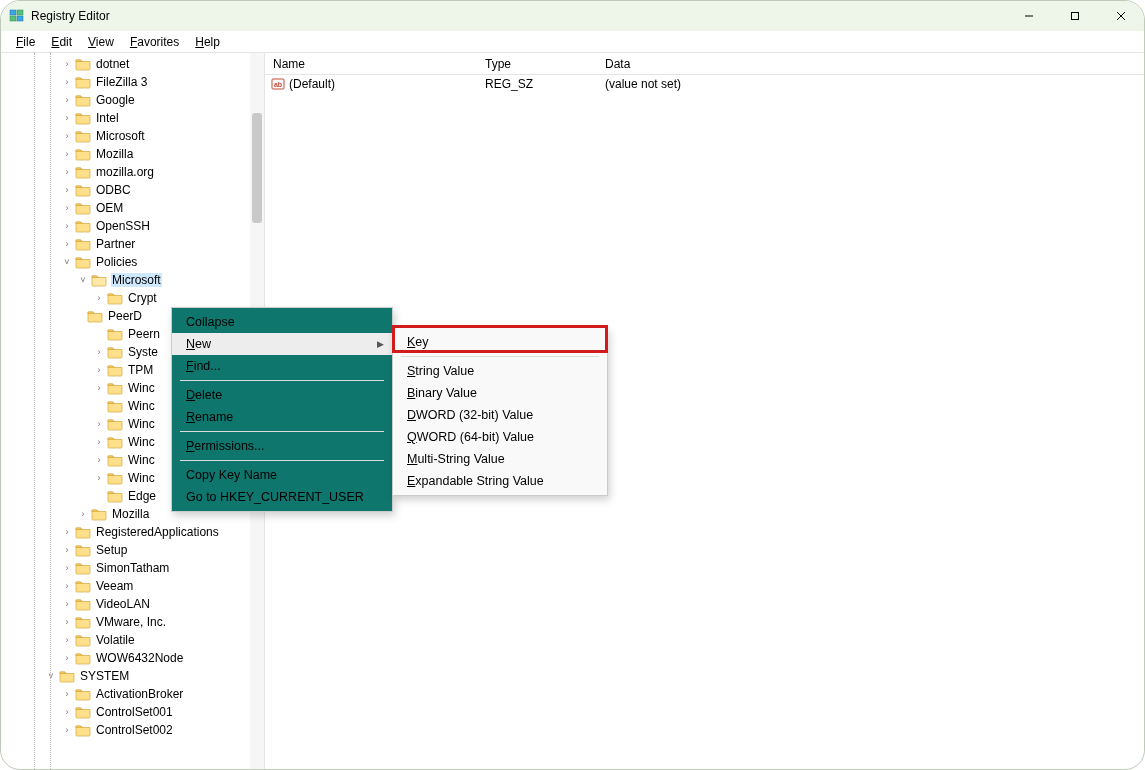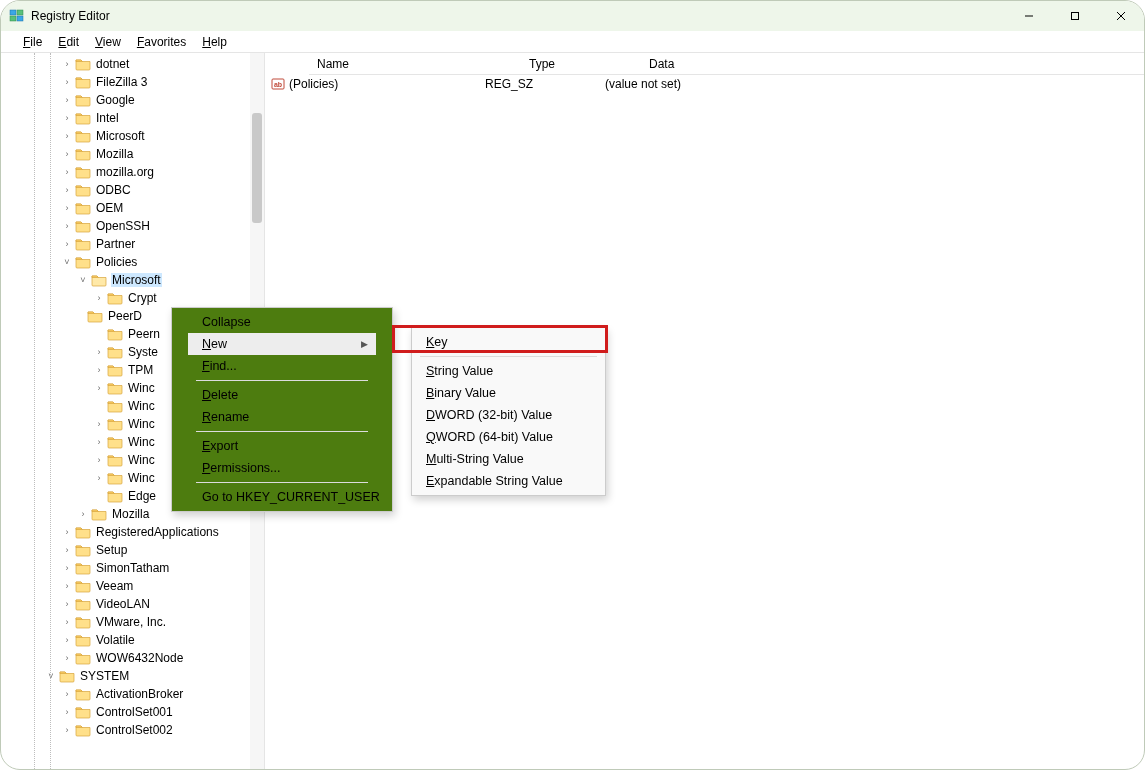--- a/index.html
+++ b/index.html
@@ -48,21 +48,21 @@
     display: flex;
     align-items: center;
     justify-content: center;
     font-size: 12px;
   }
   
   .menubar {
     height: 22px;
     display: flex;
     align-items: center;
-    padding-left: 14px;
+    padding-left: 7px;
     border-bottom: 1px solid #e5e5e5;
     background: #fff;
   }
   .menubar .menu-item {
     padding: 2px 8px;
     font-size: 12px;
   }
   .underline-first::first-letter { text-decoration: underline; }
   
   .addressbar {
@@ -141,45 +141,44 @@
     flex: 1;
     display: flex;
     flex-direction: column;
   }
   .list-header {
     display: flex;
     height: 22px;
     border-bottom: 1px solid #e5e5e5;
     align-items: center;
     font-size: 12px;
-    margin-left: 44px;
   }
   .col-name { width: 220px; padding-left: 8px; }
   .col-type { width: 120px; }
   .col-data { flex: 1; }
   .list-body { flex: 1; }
   .list-row {
     display: flex;
     height: 18px;
     align-items: center;
     font-size: 12px;
   }
   .list-row .val-icon {
     width: 14px; height: 14px;
     margin-left: 6px;
     margin-right: 4px;
     display: inline-flex;
   }
   
   .context-menu {
     position: absolute;
-    background: #4d7c0f;
+    background: #0f766e;
     border: 1px solid #cccccc;
     box-shadow: 2px 4px 8px rgba(0,0,0,0.18);
-    padding: 3px 16px;
+    padding: 3px 0;
     z-index: 50;
     font-size: 12.5px;
   }
   .ctx-item {
     height: 22px;
     display: flex;
     align-items: center;
     padding: 0 24px 0 14px;
     position: relative;
     white-space: nowrap;
@@ -663,21 +662,21 @@
         <div class="col-data">Data</div>
       </div>
       <div class="list-body">
         <div class="list-row">
           <span class="val-icon">
             <svg viewBox="0 0 14 14" width="14" height="14">
               <rect x="1" y="2" width="12" height="10" rx="1" fill="#fff" stroke="#c04a3a" stroke-width="1"></rect>
               <text x="7" y="10" text-anchor="middle" font-size="7" fill="#c04a3a" font-family="Arial" font-weight="bold">ab</text>
             </svg>
           </span>
-          <div style="width:196px;">(Policies)</div>
+          <div style="width:196px;">(Default)</div>
           <div class="col-type">REG_SZ</div>
           <div class="col-data">(value not set)</div>
         </div>
       </div>
     </div>
   </div>
 
   <div class="context-menu" id="ctx" style="left:170px; top:306px; width:222px;">
       <div class="ctx-item">
         <span>Collapse</span>
@@ -691,32 +690,32 @@
       </div>
       <div class="ctx-sep"></div>
       <div class="ctx-item">
         <span><span class="u">D</span>elete</span>
       </div>
       <div class="ctx-item">
         <span><span class="u">R</span>ename</span>
       </div>
       <div class="ctx-sep"></div>
       <div class="ctx-item">
-        <span><span class="u">E</span>xport</span>
-      </div>
-      <div class="ctx-item">
         <span><span class="u">P</span>ermissions...</span>
       </div>
       <div class="ctx-sep"></div>
       <div class="ctx-item">
+        <span>Copy Key Name</span>
+      </div>
+      <div class="ctx-item">
         <span>Go to HKEY_CURRENT_USER</span>
       </div>
     </div>
 
-  <div class="sub-menu" id="sub" style="left:391px; top:326px; width:195px;margin-left:19px;">
+  <div class="sub-menu" id="sub" style="left:391px; top:326px; width:216px;">
       <div class="sub-item">
         <span><span class="u">K</span>ey</span>
       </div>
       <div class="ctx-sep"></div>
       <div class="sub-item">
         <span><span class="u">S</span>tring Value</span>
       </div>
       <div class="sub-item">
         <span><span class="u">B</span>inary Value</span>
       </div>

